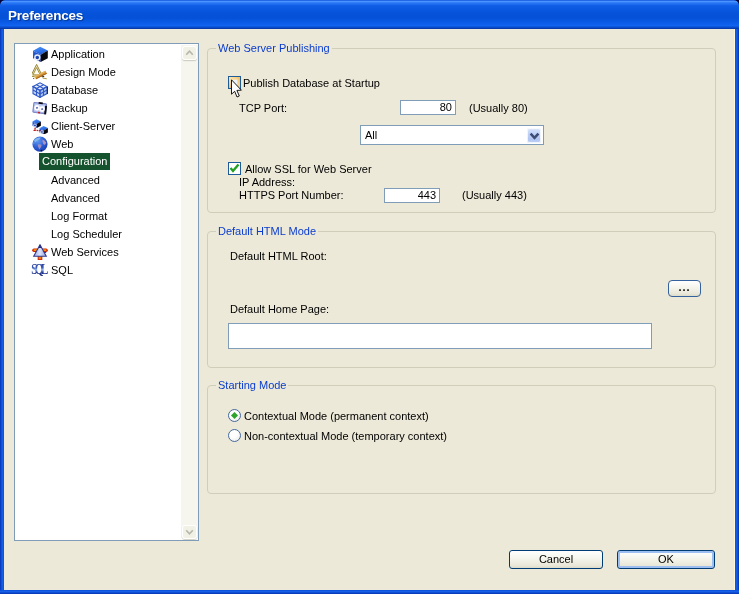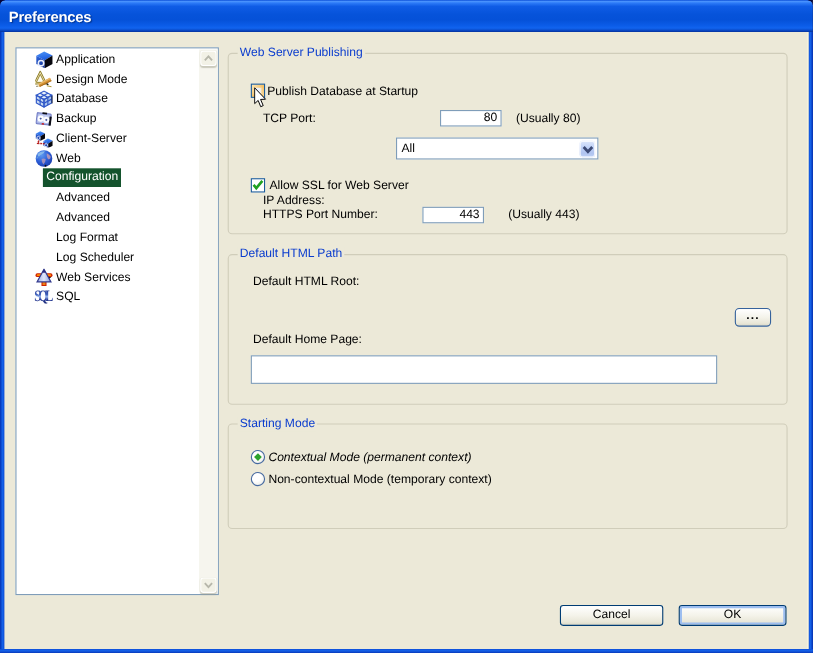--- a/index.html
+++ b/index.html
@@ -226,34 +226,34 @@
     <svg width="11" height="11" viewBox="0 0 11 11" style="position:absolute;left:0px;top:0px;">
         <path d="M1.5 5 L4 8 L9.5 1.5" stroke="#21a121" stroke-width="2.4" fill="none"></path>
       </svg>
   </div>
   <div class="lab" style="left:245px;top:163px;">Allow SSL for Web Server</div>
   <div class="lab" style="left:239px;top:189px;">HTTPS Port Number:</div>
   <div class="field" style="left:384px;top:188px;width:56px;height:15px;line-height:13px;text-align:right;padding-right:3px;">443</div>
   <div class="lab" style="left:462px;top:189px;">(Usually 443)</div>
 
   <div class="gb" style="top:231px;height:137px;">
-      <span class="cap">Default HTML Path</span>
+      <span class="cap">Default HTML Mode</span>
     </div>
   <div class="lab" style="left:230px;top:250px;">Default HTML Root:</div>
   <div class="btn" style="left:668px;top:280px;width:33px;height:17px;line-height:12px;border-radius:4px;border:1.5px solid #35629c;font-weight:bold;letter-spacing:1px;">...</div>
   <div class="lab" style="left:230px;top:303px;">Default Home Page:</div>
   <div class="field" style="left:228px;top:323px;width:424px;height:26px;"></div>
 
-  <div class="gb" style="top:385px;height:96px;">
+  <div class="gb" style="top:385px;height:109px;">
       <span class="cap">Starting Mode</span>
     </div>
   <div class="radio" style="left:228px;top:409px;">
     <div style="position:absolute;left:3px;top:3px;width:5px;height:5px;background:#2da32d;transform:rotate(45deg);"></div>
   </div>
-  <div class="lab" style="left:244px;top:410px;font-style:italic;">Contextual Mode (permanent context)</div>
+  <div class="lab" style="left:244px;top:410px;">Contextual Mode (permanent context)</div>
   <div class="radio" style="left:228px;top:429px;"></div>
   <div class="lab" style="left:244px;top:430px;">Non-contextual Mode (temporary context)</div>
 
   <div class="btn" style="left:617px;top:550px;width:98px;height:19px;line-height:16px;
     box-shadow:inset 0 0 0 2px #9dbef0;">OK</div>
   <div class="btn" style="left:509px;top:550px;width:94px;height:19px;line-height:16px;">Cancel</div>
 
   <svg width="12" height="21" viewBox="0 0 12 21" style="position:absolute;left:231px;top:79px;z-index:50;">
     <path d="M0.5 0.8 L0.5 15.2 L3.7 12.3 L6.0 18.0 L8.3 17.0 L5.9 11.4 L10.4 11.2 Z" fill="#fff" stroke="#000" stroke-width="0.9"></path>
   </svg>

